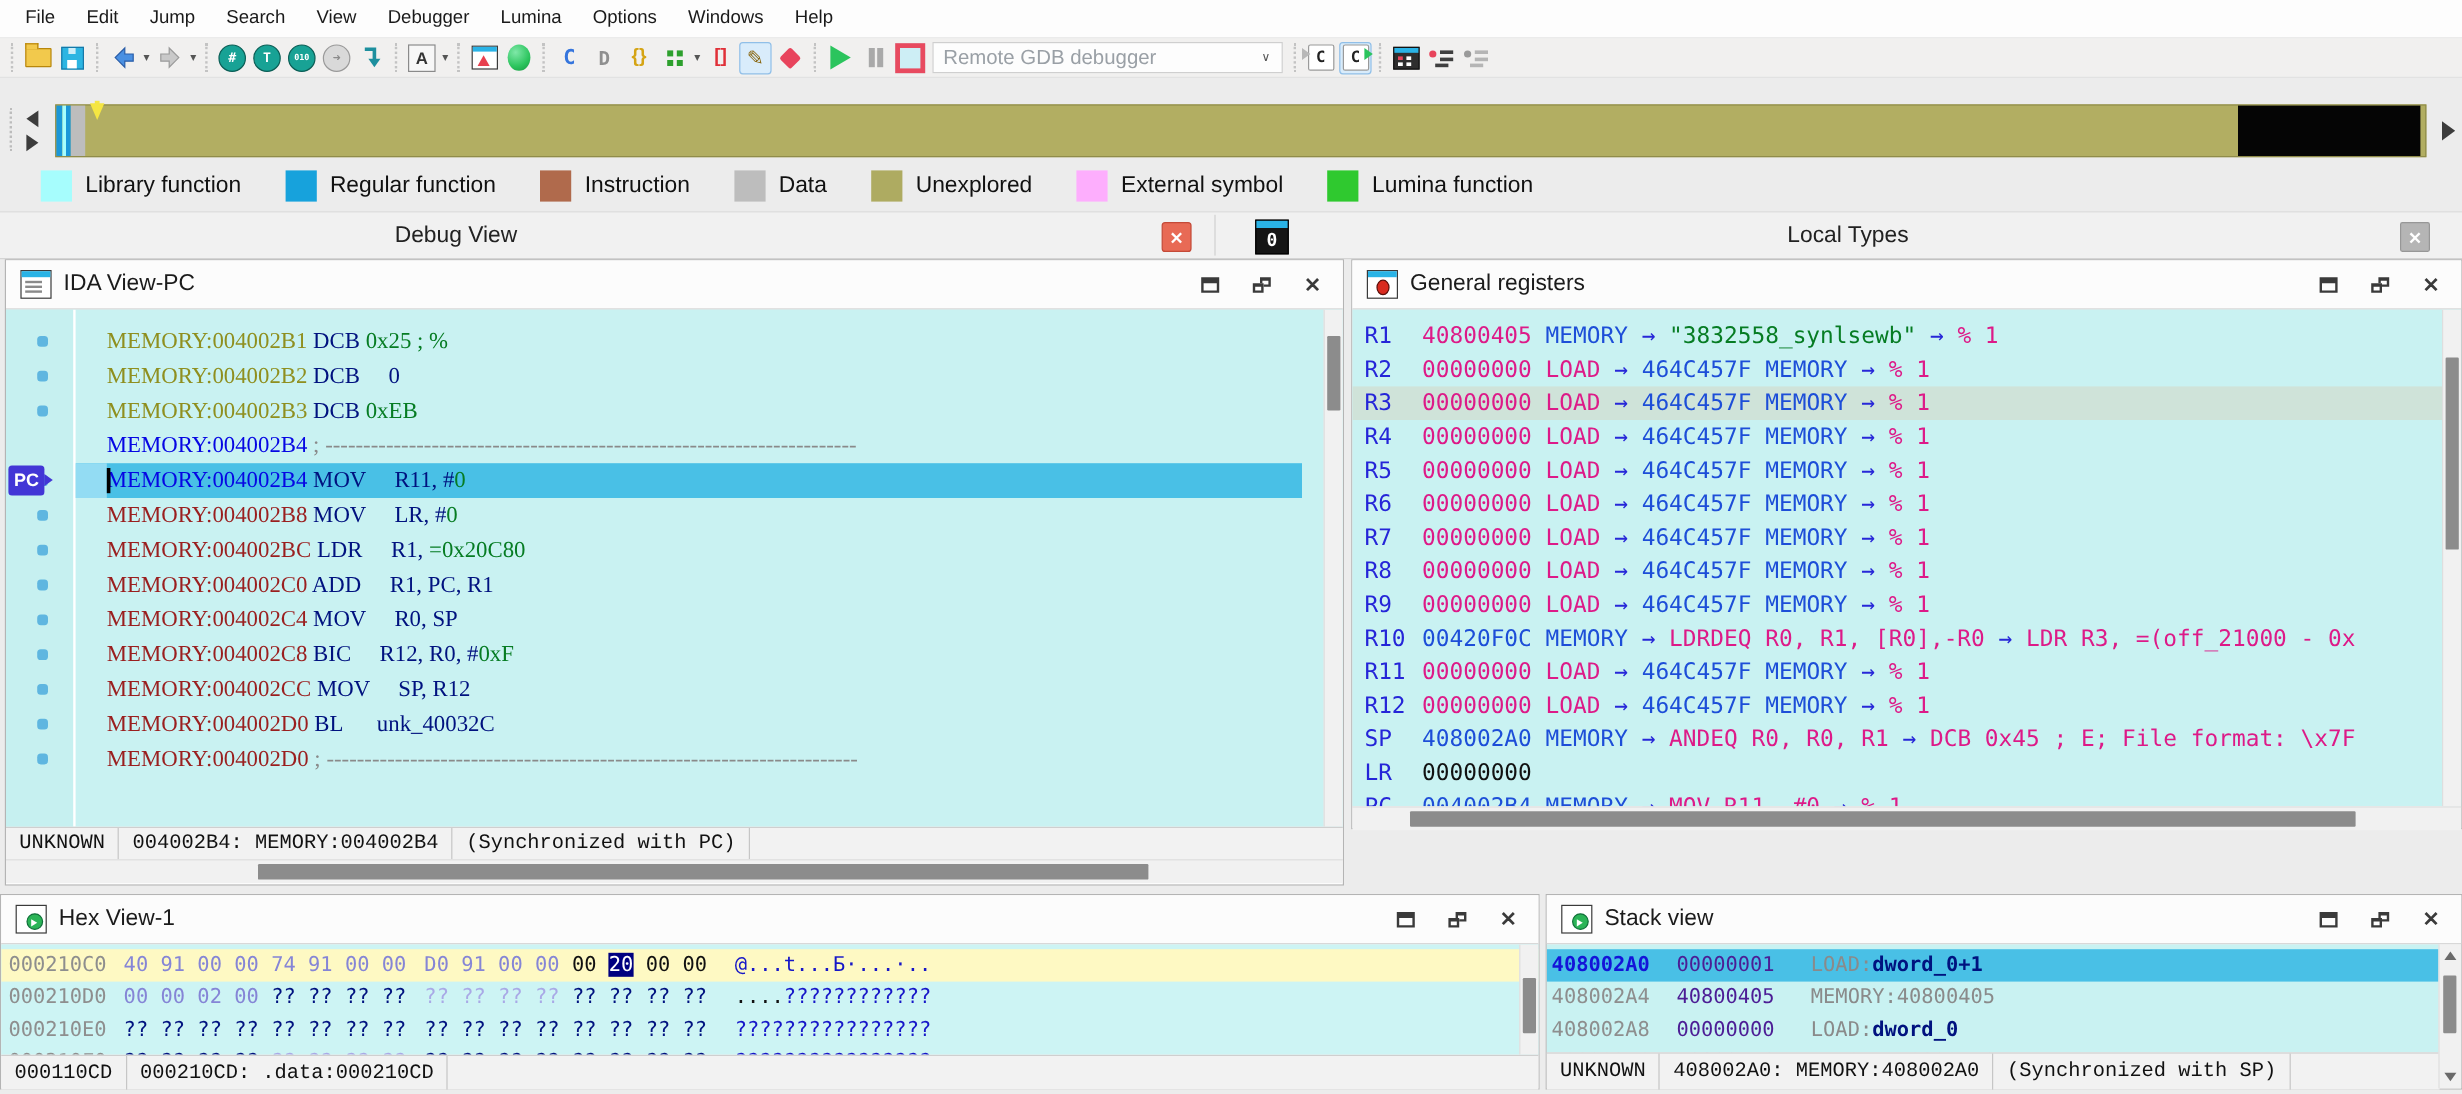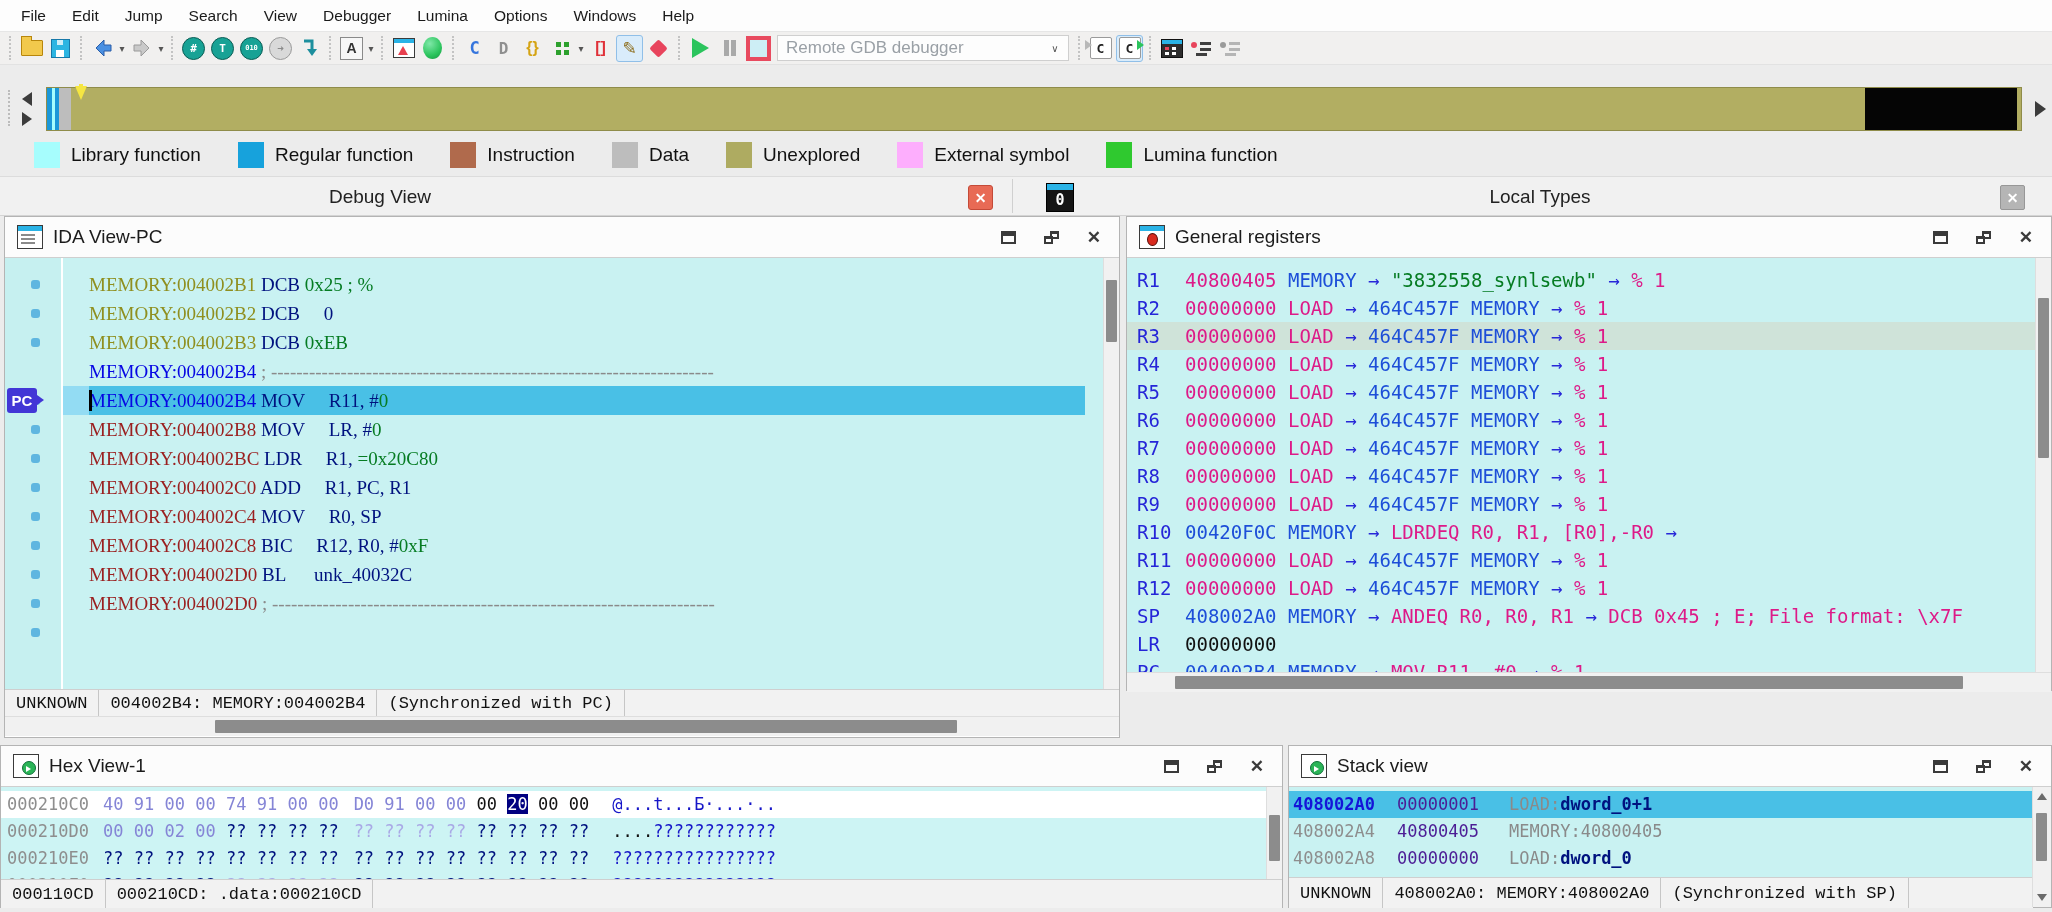--- a/index.html
+++ b/index.html
@@ -1,20 +1,20 @@
 <!DOCTYPE html>
 <html><head>
 <meta charset="utf-8">
 <style>
   html,body{margin:0;padding:0;width:2052px;height:912px;overflow:hidden;background:#ececec;
     font-family:"Liberation Sans",sans-serif;-webkit-font-smoothing:antialiased;position:relative;}
   .abs{position:absolute;}
   
   #menubar{left:0;top:0;width:2052px;height:32px;background:#fdfdfd;border-bottom:1px solid #e6e6e6;
-    display:flex;align-items:center;padding-left:8px;box-sizing:border-box;}
+    display:flex;align-items:flex-end;padding-left:8px;box-sizing:border-box;}
   .mitem{font-size:15.5px;color:#1a1a1a;padding:0 13px;line-height:32px;cursor:default;}
   
   #toolbar{left:0;top:32px;width:2052px;height:33px;background:#f1f0ef;display:flex;align-items:center;
     padding-left:4px;box-sizing:border-box;border-bottom:1px solid #e2e2e2;}
   .tsep{width:1px;height:24px;border-left:2px dotted #c3c3c3;margin:0 5px;}
   .tbtn{width:27px;height:27px;display:flex;align-items:center;justify-content:center;margin:0 1px;
     border:1px solid transparent;border-radius:3px;position:relative;box-sizing:border-box;}
   .tbtn.hilite{background:#d9ecfb;border-color:#90bfe8;}
   .caret{font-size:10px;color:#555;width:10px;text-align:center;}
   .ico-folder{width:20px;height:14px;background:#f2c94c;border:1px solid #b8860b;border-radius:1px;position:relative;}
@@ -146,21 +146,21 @@
   
   #reg-content{position:absolute;left:0;top:41px;width:924px;height:414px;background:#c9f2f2;overflow:hidden;}
   #reg-rows{position:absolute;left:0;top:8px;right:15px;}
   .rrow{height:28px;line-height:28px;display:flex;padding-left:10px;white-space:pre;overflow:hidden;
     font-family:"DejaVu Sans Mono",monospace;font-size:19px;}
   .rrow.hl{background:#cfe3d9;}
   .rname{width:48px;color:#2525d8;flex:none;}
   
   #hex-content{position:absolute;left:0;top:41px;width:1281px;height:92px;background:#cdf4f4;overflow:hidden;}
   .hrow{height:27px;line-height:27px;display:flex;white-space:pre;font-family:"DejaVu Sans Mono",monospace;font-size:17px;}
-  .hrow.cur{background:#ffffff;}
+  .hrow.cur{background:#fef9c3;}
   .haddr{width:96px;padding-left:6px;color:#8e8e8e;flex:none;}
   .hgroup{margin-right:15px;}
   .hascii{margin-left:8px;}
   
   #stack-content{position:absolute;left:0;top:41px;width:744px;height:90px;background:#c9f2f2;overflow:hidden;}
   .srow{height:27px;line-height:27px;display:flex;white-space:pre;padding-left:4px;
     font-family:"DejaVu Sans Mono",monospace;font-size:17px;}
   .srow.hl{background:#49c0e6;}
   .saddr{width:104px;flex:none;color:#8e8e8e;}
   .srow.hl .saddr{color:#1414d8;font-weight:bold;}
@@ -407,20 +407,21 @@
         <div class="dline"><span class="sg-ol">MEMORY:004002B1 </span><span class="sg-nv">DCB </span><span class="sg-gr">0x25</span><span class="sg-gr"> ; %</span></div>
         <div class="dline"><span class="sg-ol">MEMORY:004002B2 </span><span class="sg-nv">DCB     </span><span class="sg-nv">0</span></div>
         <div class="dline"><span class="sg-ol">MEMORY:004002B3 </span><span class="sg-nv">DCB </span><span class="sg-gr">0xEB</span></div>
         <div class="dline"><span class="sg-bl">MEMORY:004002B4 </span><span class="sg-gy">; </span><span class="sg-gy">----------------------------------------------------------------------</span></div>
         <div class="dline hl"><span class="sg-bl">MEMORY:004002B4 </span><span class="sg-nv">MOV     R11, #</span><span class="sg-gr">0</span></div>
         <div class="dline"><span class="sg-rd">MEMORY:004002B8 </span><span class="sg-nv">MOV     LR, #</span><span class="sg-gr">0</span></div>
         <div class="dline"><span class="sg-rd">MEMORY:004002BC </span><span class="sg-nv">LDR     R1, </span><span class="sg-gr">=0x20C80</span></div>
         <div class="dline"><span class="sg-rd">MEMORY:004002C0 </span><span class="sg-nv">ADD     R1, PC, R1</span></div>
         <div class="dline"><span class="sg-rd">MEMORY:004002C4 </span><span class="sg-nv">MOV     R0, SP</span></div>
         <div class="dline"><span class="sg-rd">MEMORY:004002C8 </span><span class="sg-nv">BIC     R12, R0, #</span><span class="sg-gr">0xF</span></div>
+        <div class="dline"><span class="sg-rd">MEMORY:004002CC </span><span class="sg-nv">MOV     SP, R12</span></div>
         <div class="dline"><span class="sg-rd">MEMORY:004002D0 </span><span class="sg-nv">BL      unk_40032C</span></div>
         <div class="dline"><span class="sg-rd">MEMORY:004002D0 </span><span class="sg-gy">; </span><span class="sg-gy">----------------------------------------------------------------------</span></div>
       </div>
     <div id="pc-badge">PC</div>
     <div id="ida-vscroll" class="vscroll">
       <div class="vthumb" style="top:22px;height:62px;"></div>
     </div>
   </div>
   <div class="statusbar" style="top:472px;height:27px;" id="ida-status">
       <div class="scell">UNKNOWN</div>
@@ -449,21 +450,21 @@
     <div id="reg-rows">
         <div class="rrow"><span class="rname">R1</span><span class="sg-pk">40800405 </span><span class="sg-tl">MEMORY</span><span class="sg-ar"> → </span><span class="sg-gr">"3832558_synlsewb"</span><span class="sg-ar"> → </span><span class="sg-pk">% 1</span></div>
         <div class="rrow"><span class="rname">R2</span><span class="sg-pk">00000000 LOAD</span><span class="sg-ar"> → </span><span class="sg-tl">464C457F MEMORY</span><span class="sg-ar"> → </span><span class="sg-pk">% 1</span></div>
         <div class="rrow hl"><span class="rname">R3</span><span class="sg-pk">00000000 LOAD</span><span class="sg-ar"> → </span><span class="sg-tl">464C457F MEMORY</span><span class="sg-ar"> → </span><span class="sg-pk">% 1</span></div>
         <div class="rrow"><span class="rname">R4</span><span class="sg-pk">00000000 LOAD</span><span class="sg-ar"> → </span><span class="sg-tl">464C457F MEMORY</span><span class="sg-ar"> → </span><span class="sg-pk">% 1</span></div>
         <div class="rrow"><span class="rname">R5</span><span class="sg-pk">00000000 LOAD</span><span class="sg-ar"> → </span><span class="sg-tl">464C457F MEMORY</span><span class="sg-ar"> → </span><span class="sg-pk">% 1</span></div>
         <div class="rrow"><span class="rname">R6</span><span class="sg-pk">00000000 LOAD</span><span class="sg-ar"> → </span><span class="sg-tl">464C457F MEMORY</span><span class="sg-ar"> → </span><span class="sg-pk">% 1</span></div>
         <div class="rrow"><span class="rname">R7</span><span class="sg-pk">00000000 LOAD</span><span class="sg-ar"> → </span><span class="sg-tl">464C457F MEMORY</span><span class="sg-ar"> → </span><span class="sg-pk">% 1</span></div>
         <div class="rrow"><span class="rname">R8</span><span class="sg-pk">00000000 LOAD</span><span class="sg-ar"> → </span><span class="sg-tl">464C457F MEMORY</span><span class="sg-ar"> → </span><span class="sg-pk">% 1</span></div>
         <div class="rrow"><span class="rname">R9</span><span class="sg-pk">00000000 LOAD</span><span class="sg-ar"> → </span><span class="sg-tl">464C457F MEMORY</span><span class="sg-ar"> → </span><span class="sg-pk">% 1</span></div>
-        <div class="rrow"><span class="rname">R10</span><span class="sg-tl">00420F0C MEMORY</span><span class="sg-ar"> → </span><span class="sg-pk">LDRDEQ R0, R1, [R0],-R0</span><span class="sg-ar"> → </span></div>
+        <div class="rrow"><span class="rname">R10</span><span class="sg-tl">00420F0C MEMORY</span><span class="sg-ar"> → </span><span class="sg-pk">LDRDEQ R0, R1, [R0],-R0</span><span class="sg-ar"> → </span><span class="sg-pk">LDR R3, =(off_21000 - 0x</span></div>
         <div class="rrow"><span class="rname">R11</span><span class="sg-pk">00000000 LOAD</span><span class="sg-ar"> → </span><span class="sg-tl">464C457F MEMORY</span><span class="sg-ar"> → </span><span class="sg-pk">% 1</span></div>
         <div class="rrow"><span class="rname">R12</span><span class="sg-pk">00000000 LOAD</span><span class="sg-ar"> → </span><span class="sg-tl">464C457F MEMORY</span><span class="sg-ar"> → </span><span class="sg-pk">% 1</span></div>
         <div class="rrow"><span class="rname">SP</span><span class="sg-tl">408002A0 MEMORY</span><span class="sg-ar"> → </span><span class="sg-pk">ANDEQ R0, R0, R1</span><span class="sg-ar"> → </span><span class="sg-pk">DCB 0x45 ; E; File format: \x7F</span></div>
         <div class="rrow"><span class="rname">LR</span><span class="sg-bk">00000000</span></div>
         <div class="rrow"><span class="rname">PC</span><span class="sg-tl">004002B4 MEMORY</span><span class="sg-ar"> → </span><span class="sg-pk">MOV R11, #0</span><span class="sg-ar"> → </span><span class="sg-pk">% 1</span></div>
       </div>
     <div class="vscroll" style="right:0;">
       <div class="vthumb" style="top:40px;height:160px;"></div>
     </div>
   </div>

